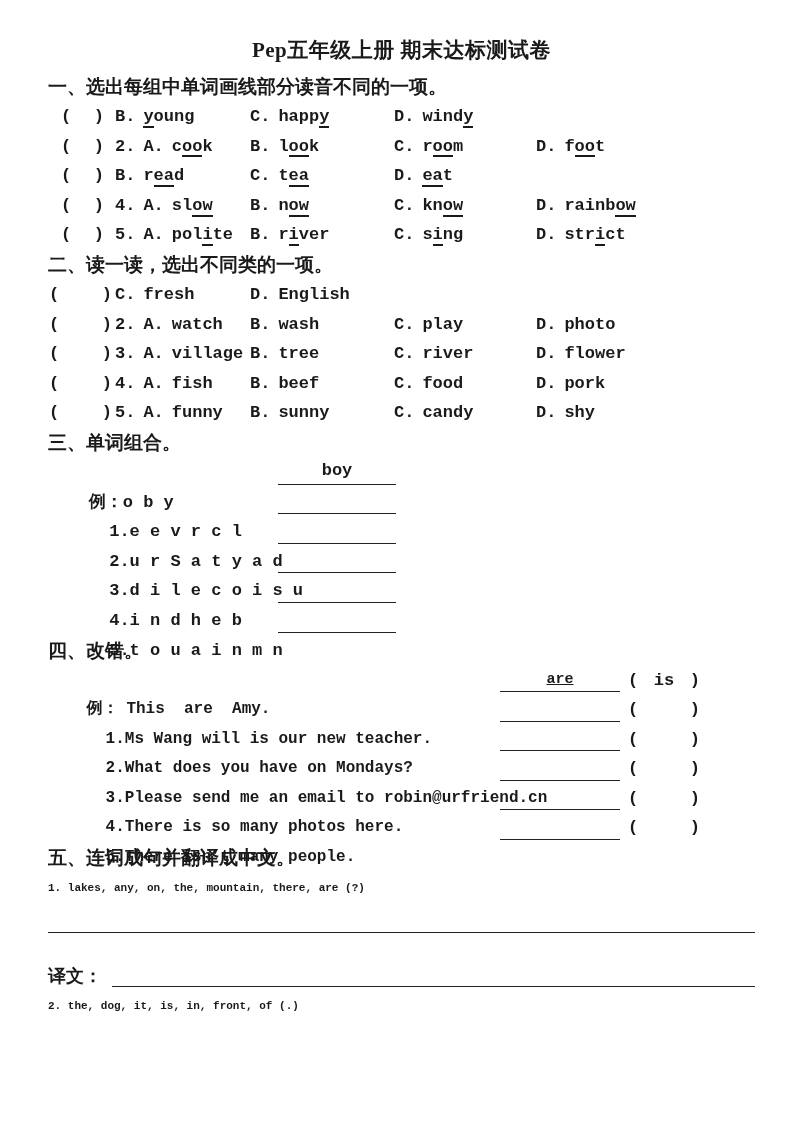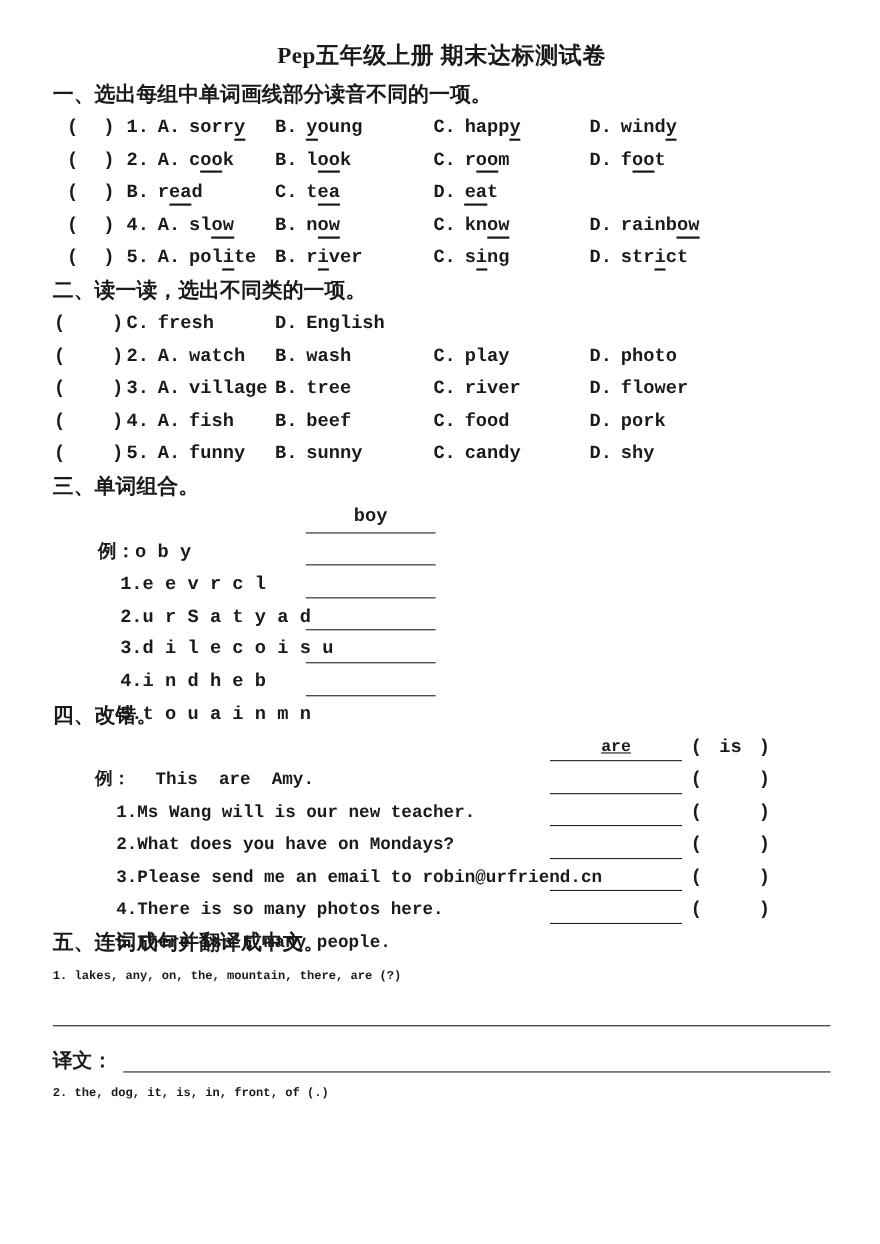--- a/index.html
+++ b/index.html
@@ -48,38 +48,38 @@
   .wrow { position: relative; height: 29.6px; line-height: 29.6px; font-size: 17px; white-space: pre; }
   .blank3 {
     position: absolute; left: 230px; bottom: 3px;
     width: 118px; height: 26px;
     border-bottom: 1.8px solid #222;
     display: flex; justify-content: center;
     line-height: 24px; font-size: 17px;
   }
   
   .erow { position: relative; height: 29.6px; line-height: 29.6px; font-size: 16px; white-space: pre; }
-  .erow .sent2 { margin-left: 23px; }
+  .erow .sent2 { margin-left: 8px; }
   .blank4 {
     position: absolute; left: 452px; bottom: 3px;
     width: 120px; height: 26px;
     border-bottom: 1.8px solid #222;
     display: flex; align-items: flex-end; justify-content: center;
     line-height: 23px; font-size: 15px; text-decoration: underline;
   }
   .bgroup {
     position: absolute; left: 580px; top: 0; bottom: 0;
     width: 72px;
     display: flex; justify-content: space-between; align-items: center;
     font-size: 17px;
   }
   
   .s5item { line-height: 30px; height: 30px; font-size: 11px; white-space: pre; }
   .ansline { height: 0; border-bottom: 1.6px solid #222; margin-top: 29px; }
-  .trow { display: flex; height: 30px; margin-top: 16px; }
+  .trow { display: flex; height: 30px; margin-top: 28px; }
   .tlab { font-size: 18px; line-height: 30px; font-family: "Liberation Sans", "DejaVu Sans", sans-serif; }
   .tline { flex: 1; height: 0; border-bottom: 1.6px solid #222; align-self: flex-end; margin: 0 0 4px 10px; }
   .pagenum {
     width: 800px; margin-left: -48px; margin-top: 8px;
     text-align: center;
     font-size: 12px; line-height: 16px; font-weight: 400;
     font-family: "Liberation Serif", "DejaVu Serif", serif;
   }
 </style>
 </head>
@@ -89,21 +89,20 @@
 
   <div class="title">Pep五年级上册 期末达标测试卷</div>
 
   <div class="heading">一、选出每组中单词画线部分读音不同的一项。</div>
 
     <div class="qrow">
       <span class="brk">
         <span>(</span>
         <span>)</span>
       </span>
-      <span class="cell"><span class="num">1.</span><span class="lab">A.</span><span><span>sorr</span><span class="ul">y</span><span></span></span></span>
       <span class="cell"><span class="lab">B.</span><span><span></span><span class="ul">y</span><span>oung</span></span></span>
       <span class="cell"><span class="lab">C.</span><span><span>happ</span><span class="ul">y</span><span></span></span></span>
       <span class="cell"><span class="lab">D.</span><span><span>wind</span><span class="ul">y</span><span></span></span></span>
     </div>
 
     <div class="qrow">
       <span class="brk">
         <span>(</span>
         <span>)</span>
       </span>

